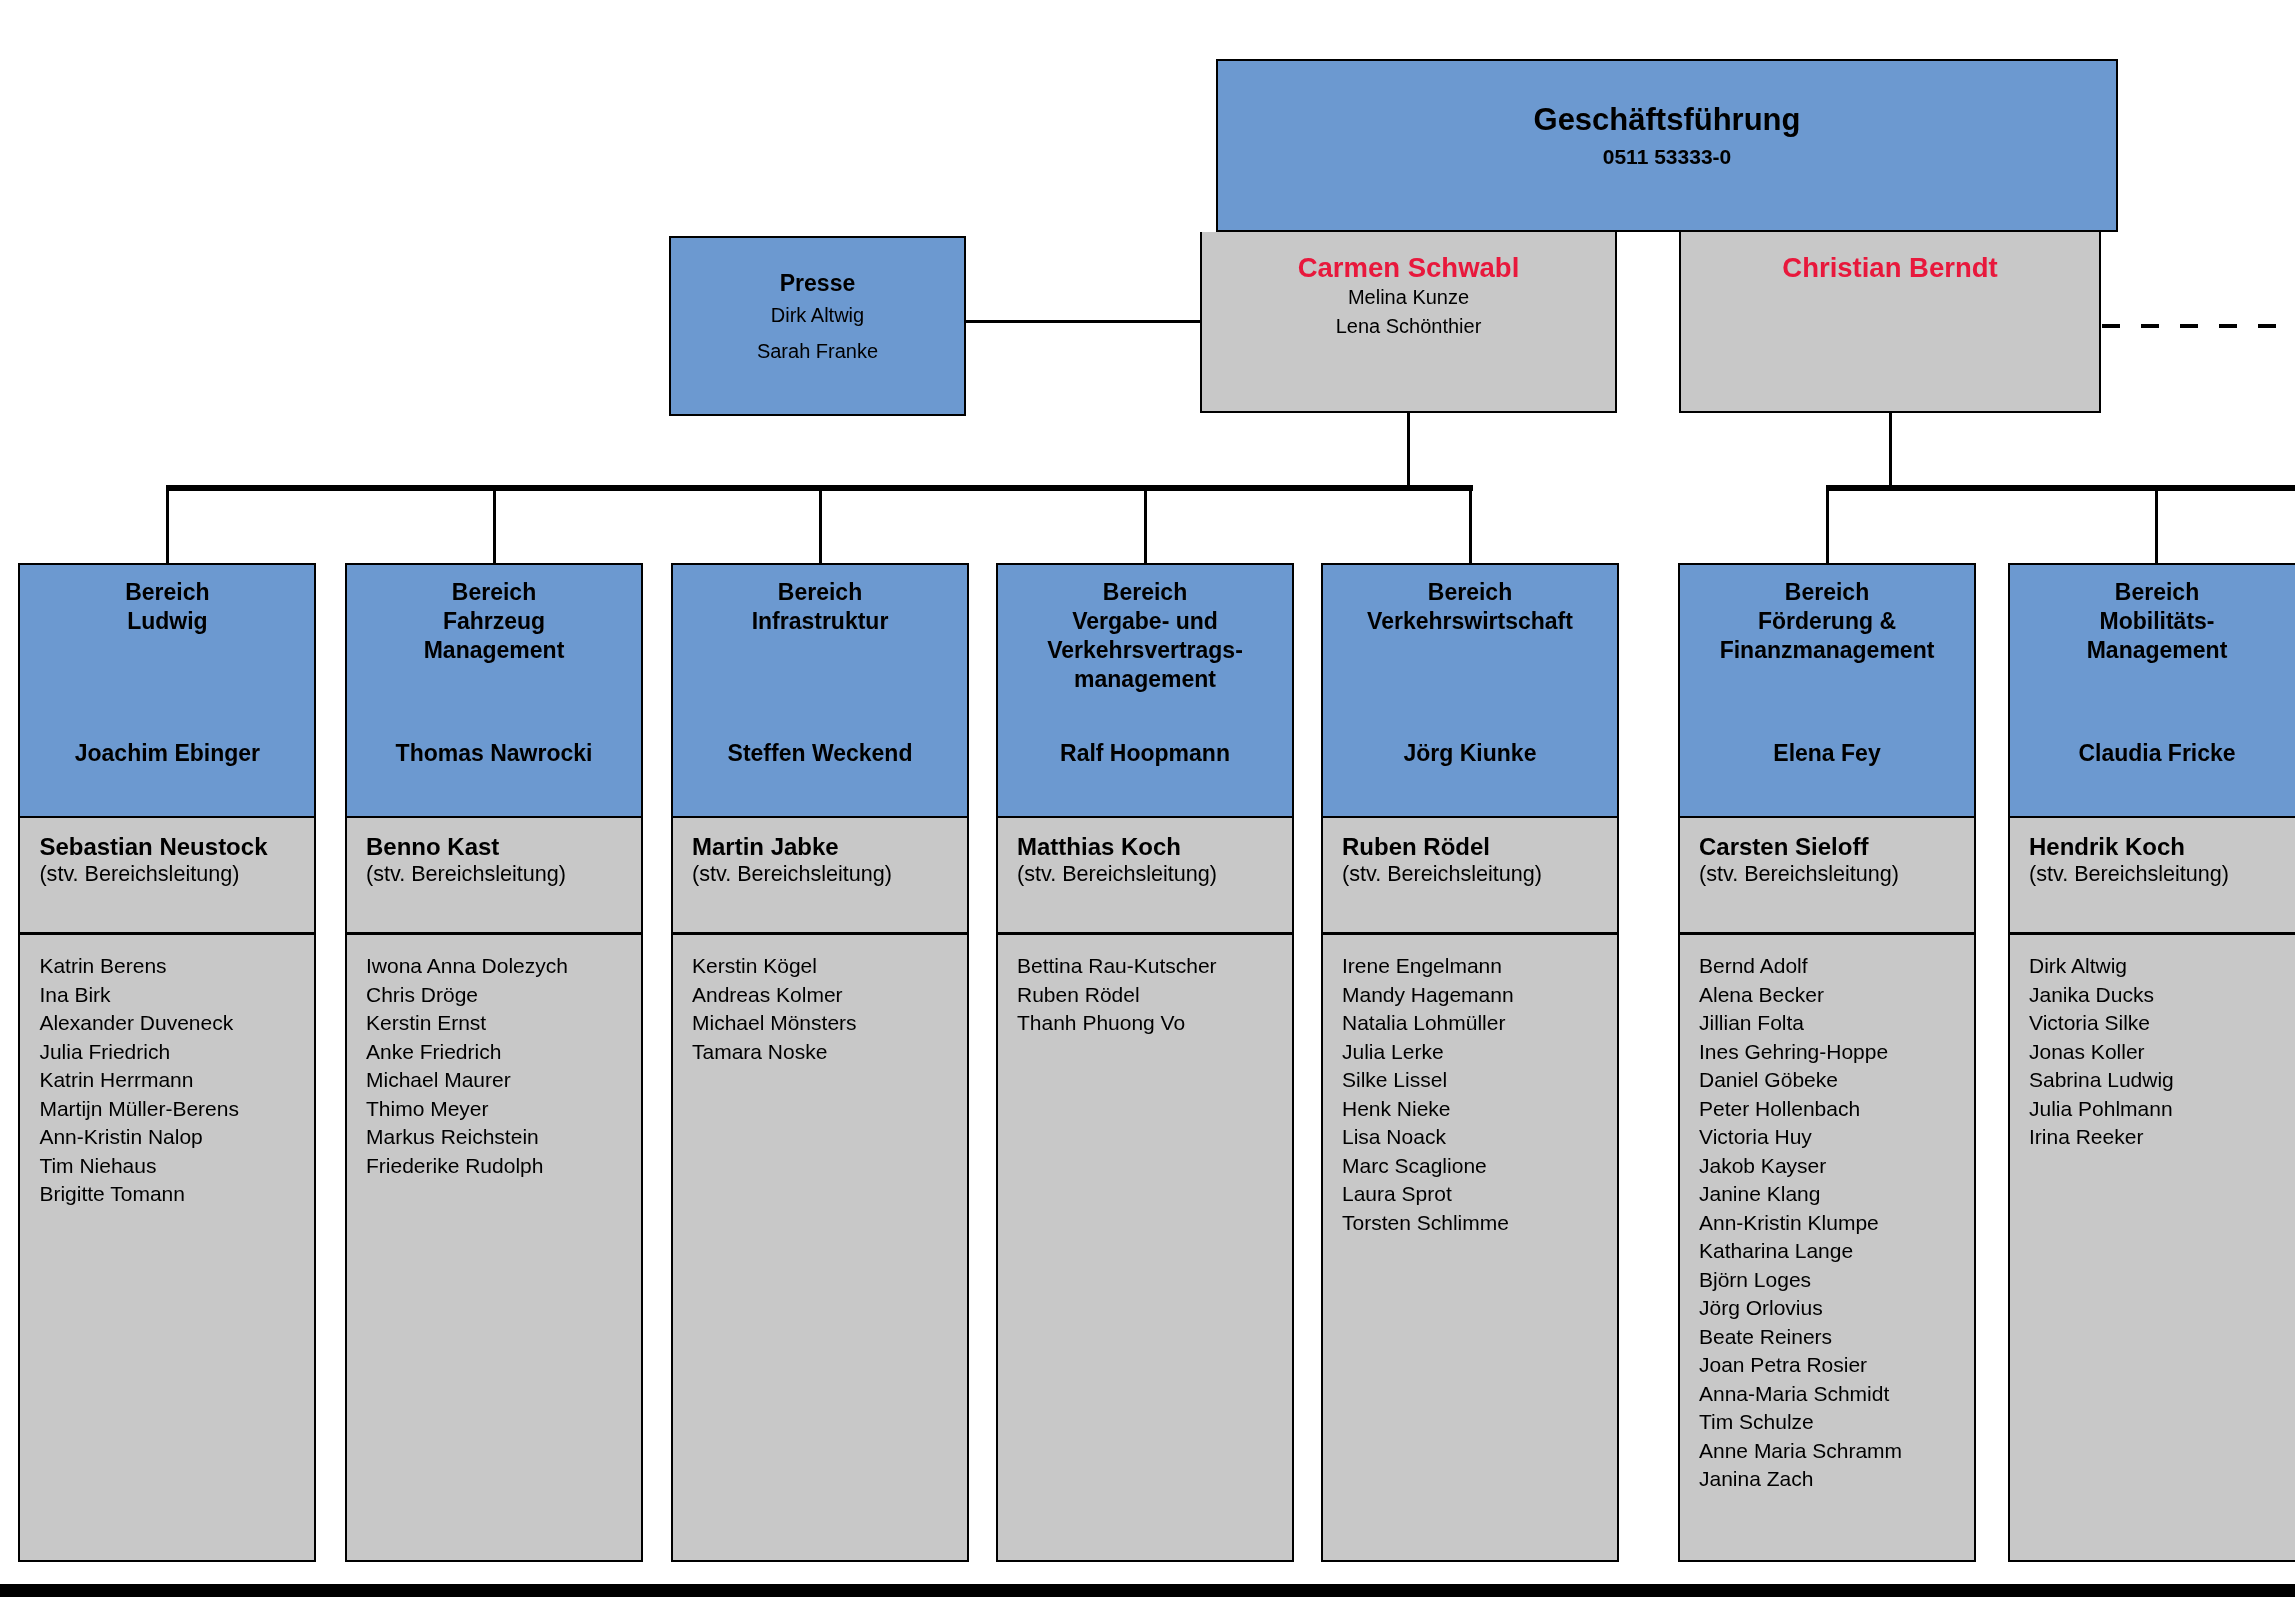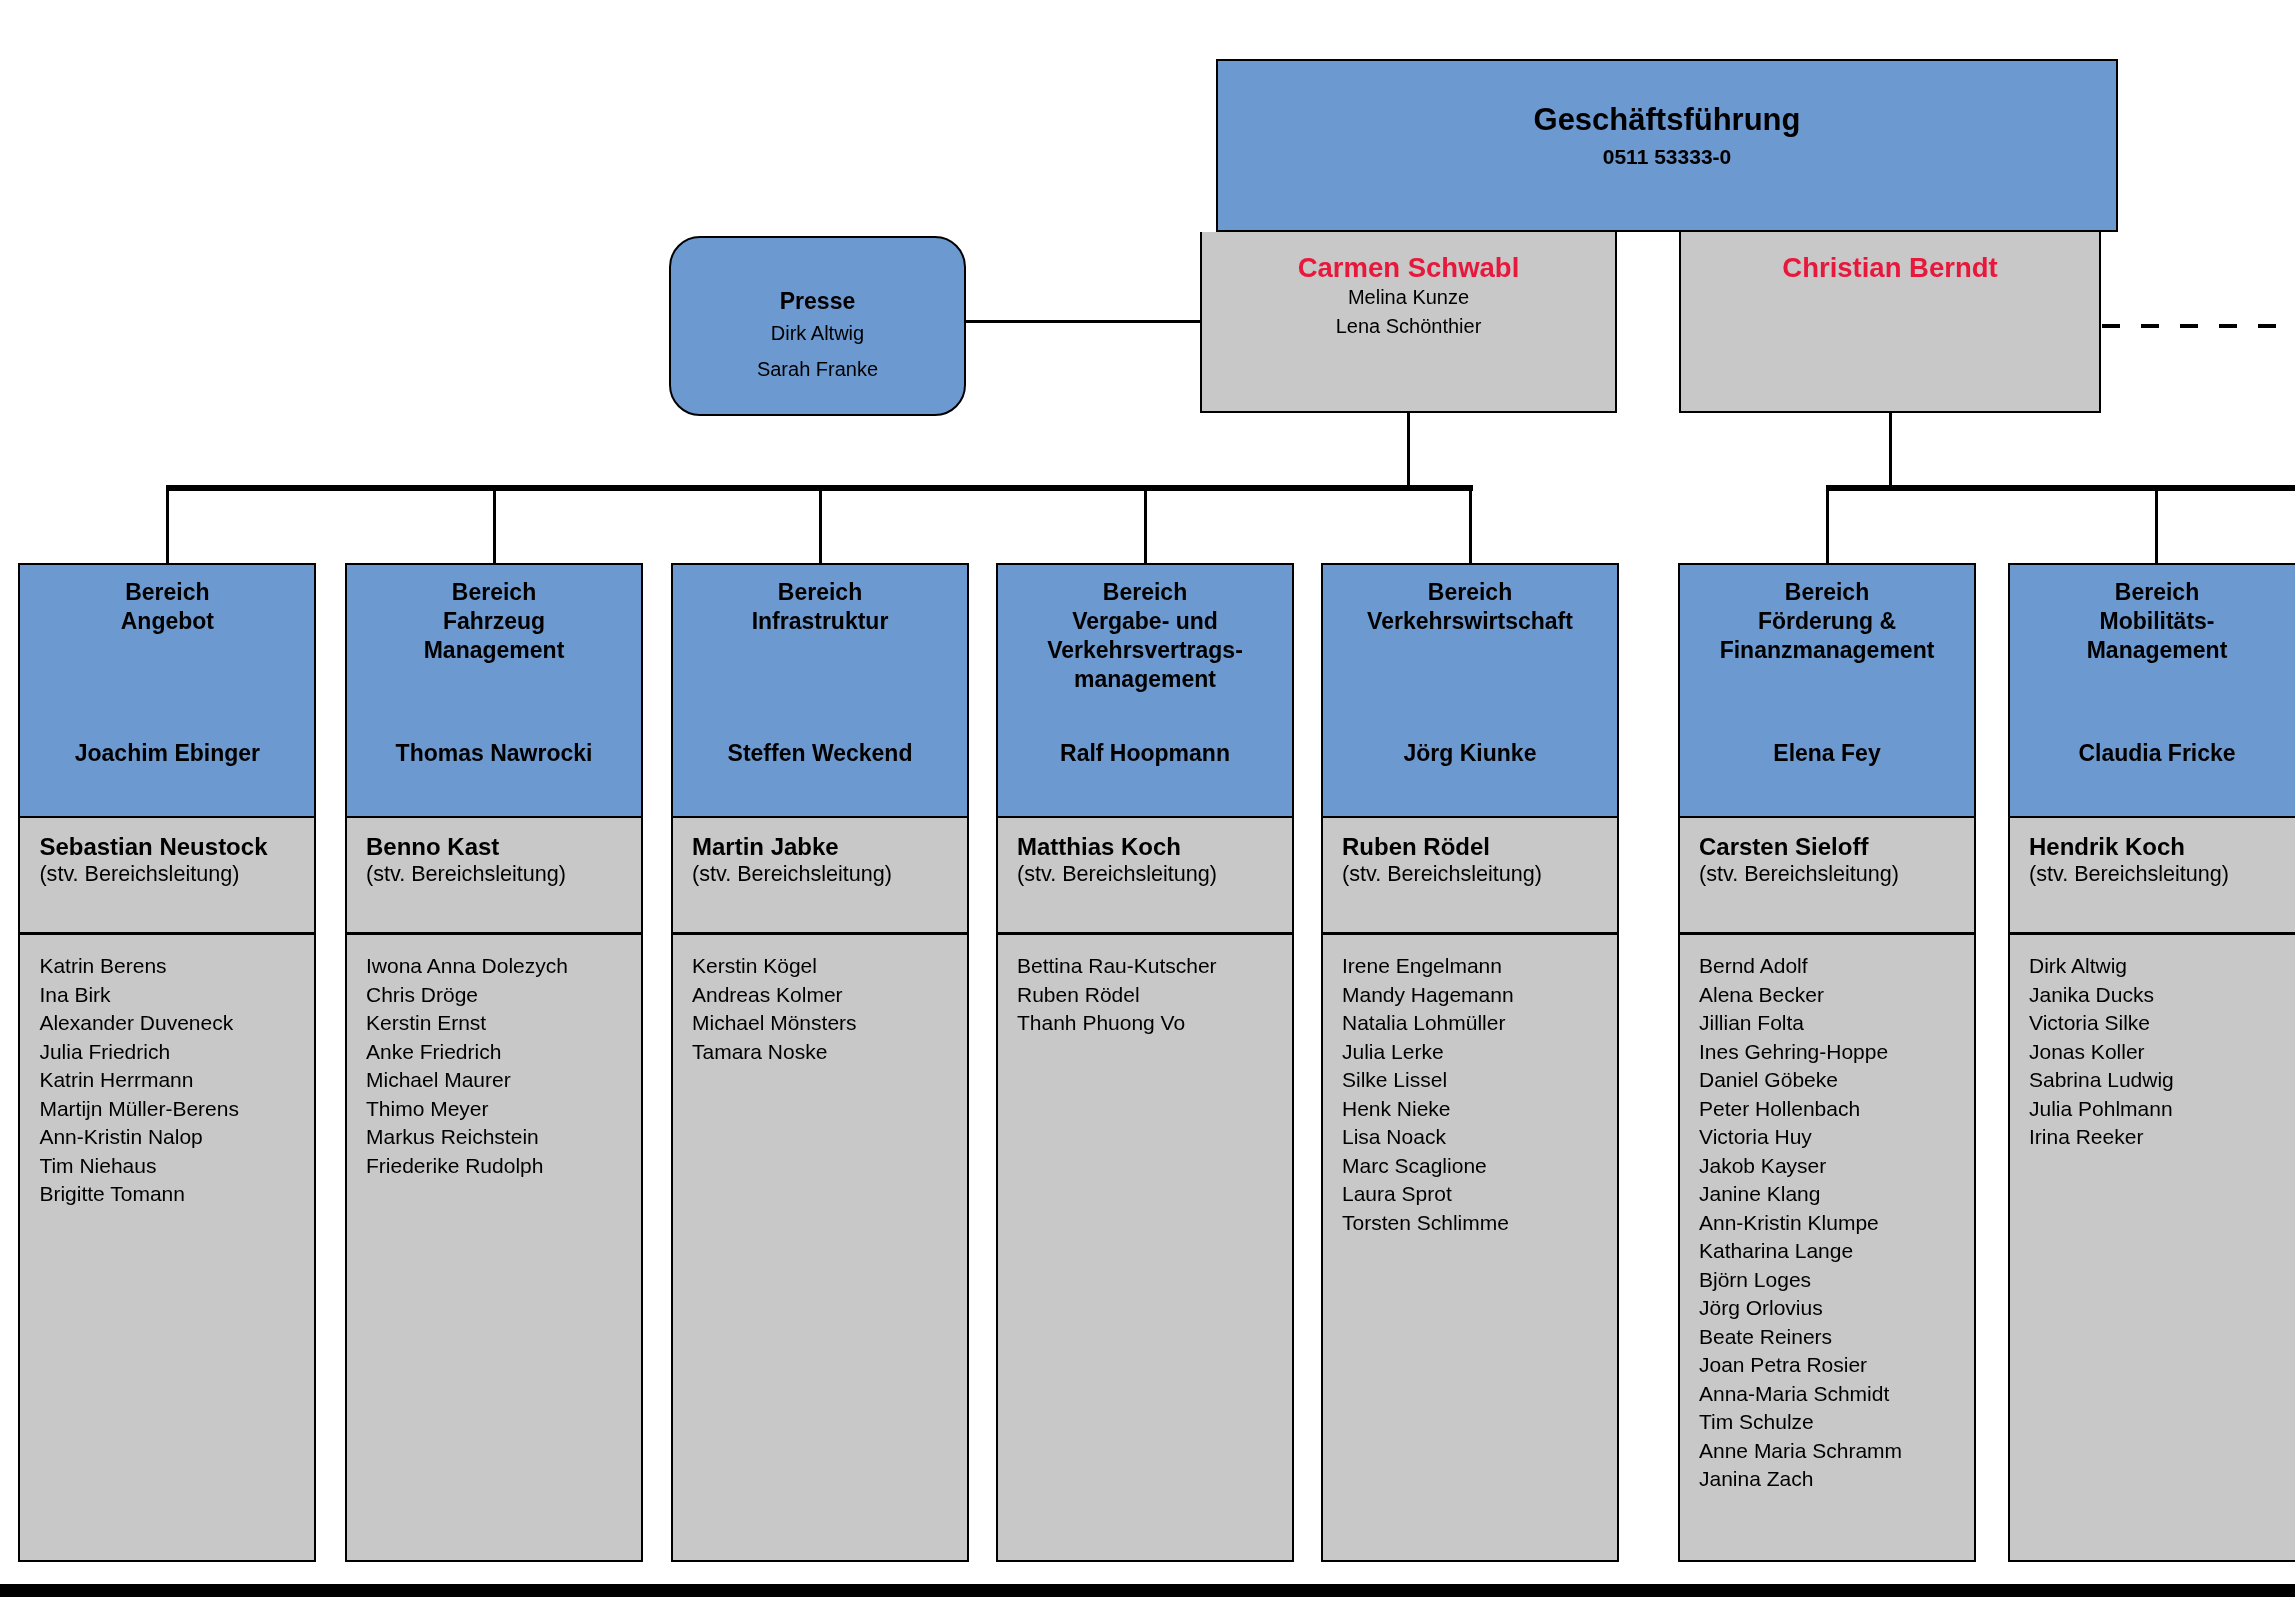--- a/index.html
+++ b/index.html
@@ -26,21 +26,21 @@
   .gf-title{font-size:31px;font-weight:bold;line-height:37px;}
   .gf-phone{font-size:21px;font-weight:bold;line-height:27px;margin-top:4.6px;}
 
   .director{top:232px;height:181px;border-top:none;display:flex;flex-direction:column;
             justify-content:flex-start;text-align:center;padding:21px 9.2px 24px;}
   .carmen{left:1200px;width:417px;}
   .christian{left:1679px;width:422px;}
   .director-name{font-size:27.5px;font-weight:bold;color:var(--red);line-height:30px;}
   .assistant-list{font-size:20px;line-height:29px;}
 
-  .side-box{display:flex;flex-direction:column;justify-content:flex-end;text-align:center;border-radius:31px;}
+  .side-box{display:flex;flex-direction:column;justify-content:center;text-align:center;}
   .presse-box{left:669px;top:236px;width:297px;height:180px;padding:13.8px 4.6px 27px;}
   .side-title{font-size:23px;font-weight:bold;line-height:27.5px;}
   .side-members{font-size:20px;line-height:36px;}
 
   
   .hline{position:absolute;background:var(--line);}
   .vline{position:absolute;background:var(--line);}
   .dash-line{position:absolute;height:3.7px;
     background:repeating-linear-gradient(90deg,var(--line) 0 18.4px,transparent 18.4px 39px);}
 
@@ -103,21 +103,21 @@
     <div class="vline" style="left: 1469px; top: 488px; width: 2.8px; height: 75px;"></div>
     <div class="vline" style="left: 1826px; top: 488px; width: 2.8px; height: 75px;"></div>
     <div class="vline" style="left: 2155px; top: 488px; width: 2.8px; height: 75px;"></div>
   </div>
 
 <div id="departments">
   <div class="dept" style="left: 18.4px;">
     <div class="dept-header">
       <div class="dept-title">
           <div>Bereich</div>
-          <div>Angebot</div>
+          <div>Ludwig</div>
         </div>
       <div class="dept-head">
           <div>Joachim Ebinger</div>
         </div>
     </div>
     <div class="dept-deputy">
       <div class="deputy-name">Sebastian Neustock</div>
       <div class="deputy-role">(stv. Bereichsleitung)</div>
     </div>
     <div class="dept-staff">

